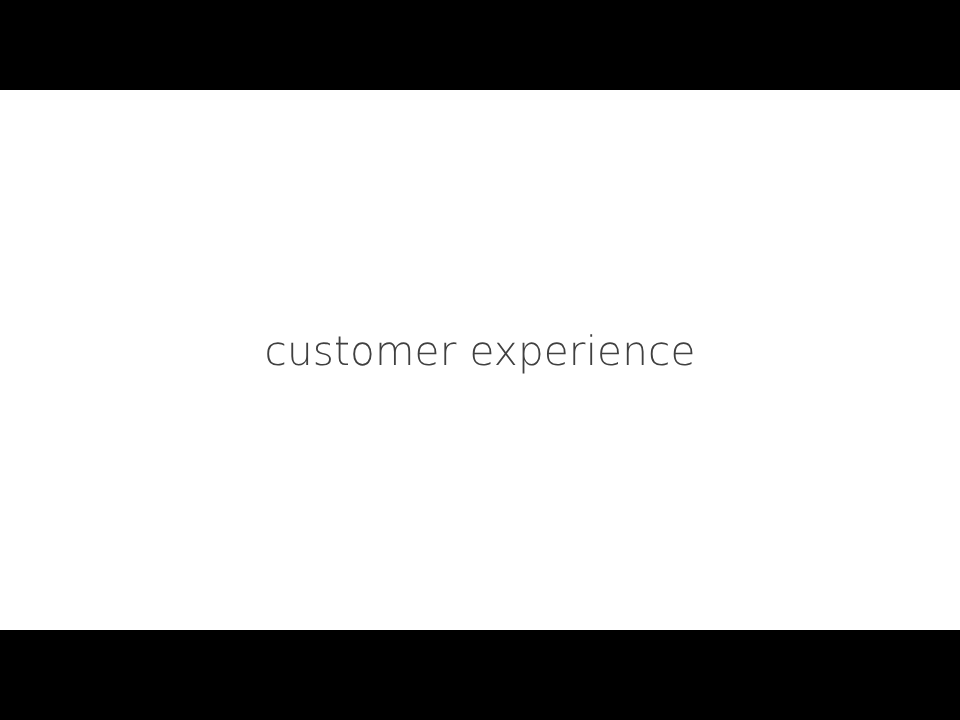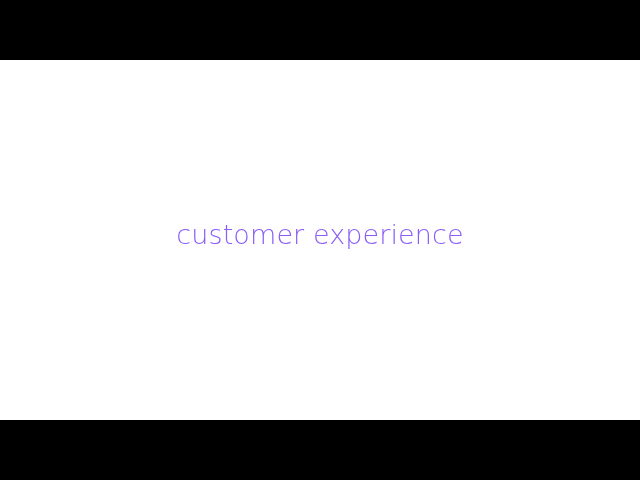--- a/index.html
+++ b/index.html
@@ -57,21 +57,21 @@
     justify-content: center;
     z-index: 2;
   }
 
   .slide-text {
     font-family: "DejaVu Sans", sans-serif;
     font-size: 27px;
     font-weight: 300;
     line-height: 1.1;
     letter-spacing: 0.1px;
-    color: #8b5cf6;
+    color: #404040;
     white-space: nowrap;
     
     transform: translateY(-5px);
     -webkit-font-smoothing: antialiased;
   }
 </style>
 </head>
 <body>
 
 <div class="frame">

